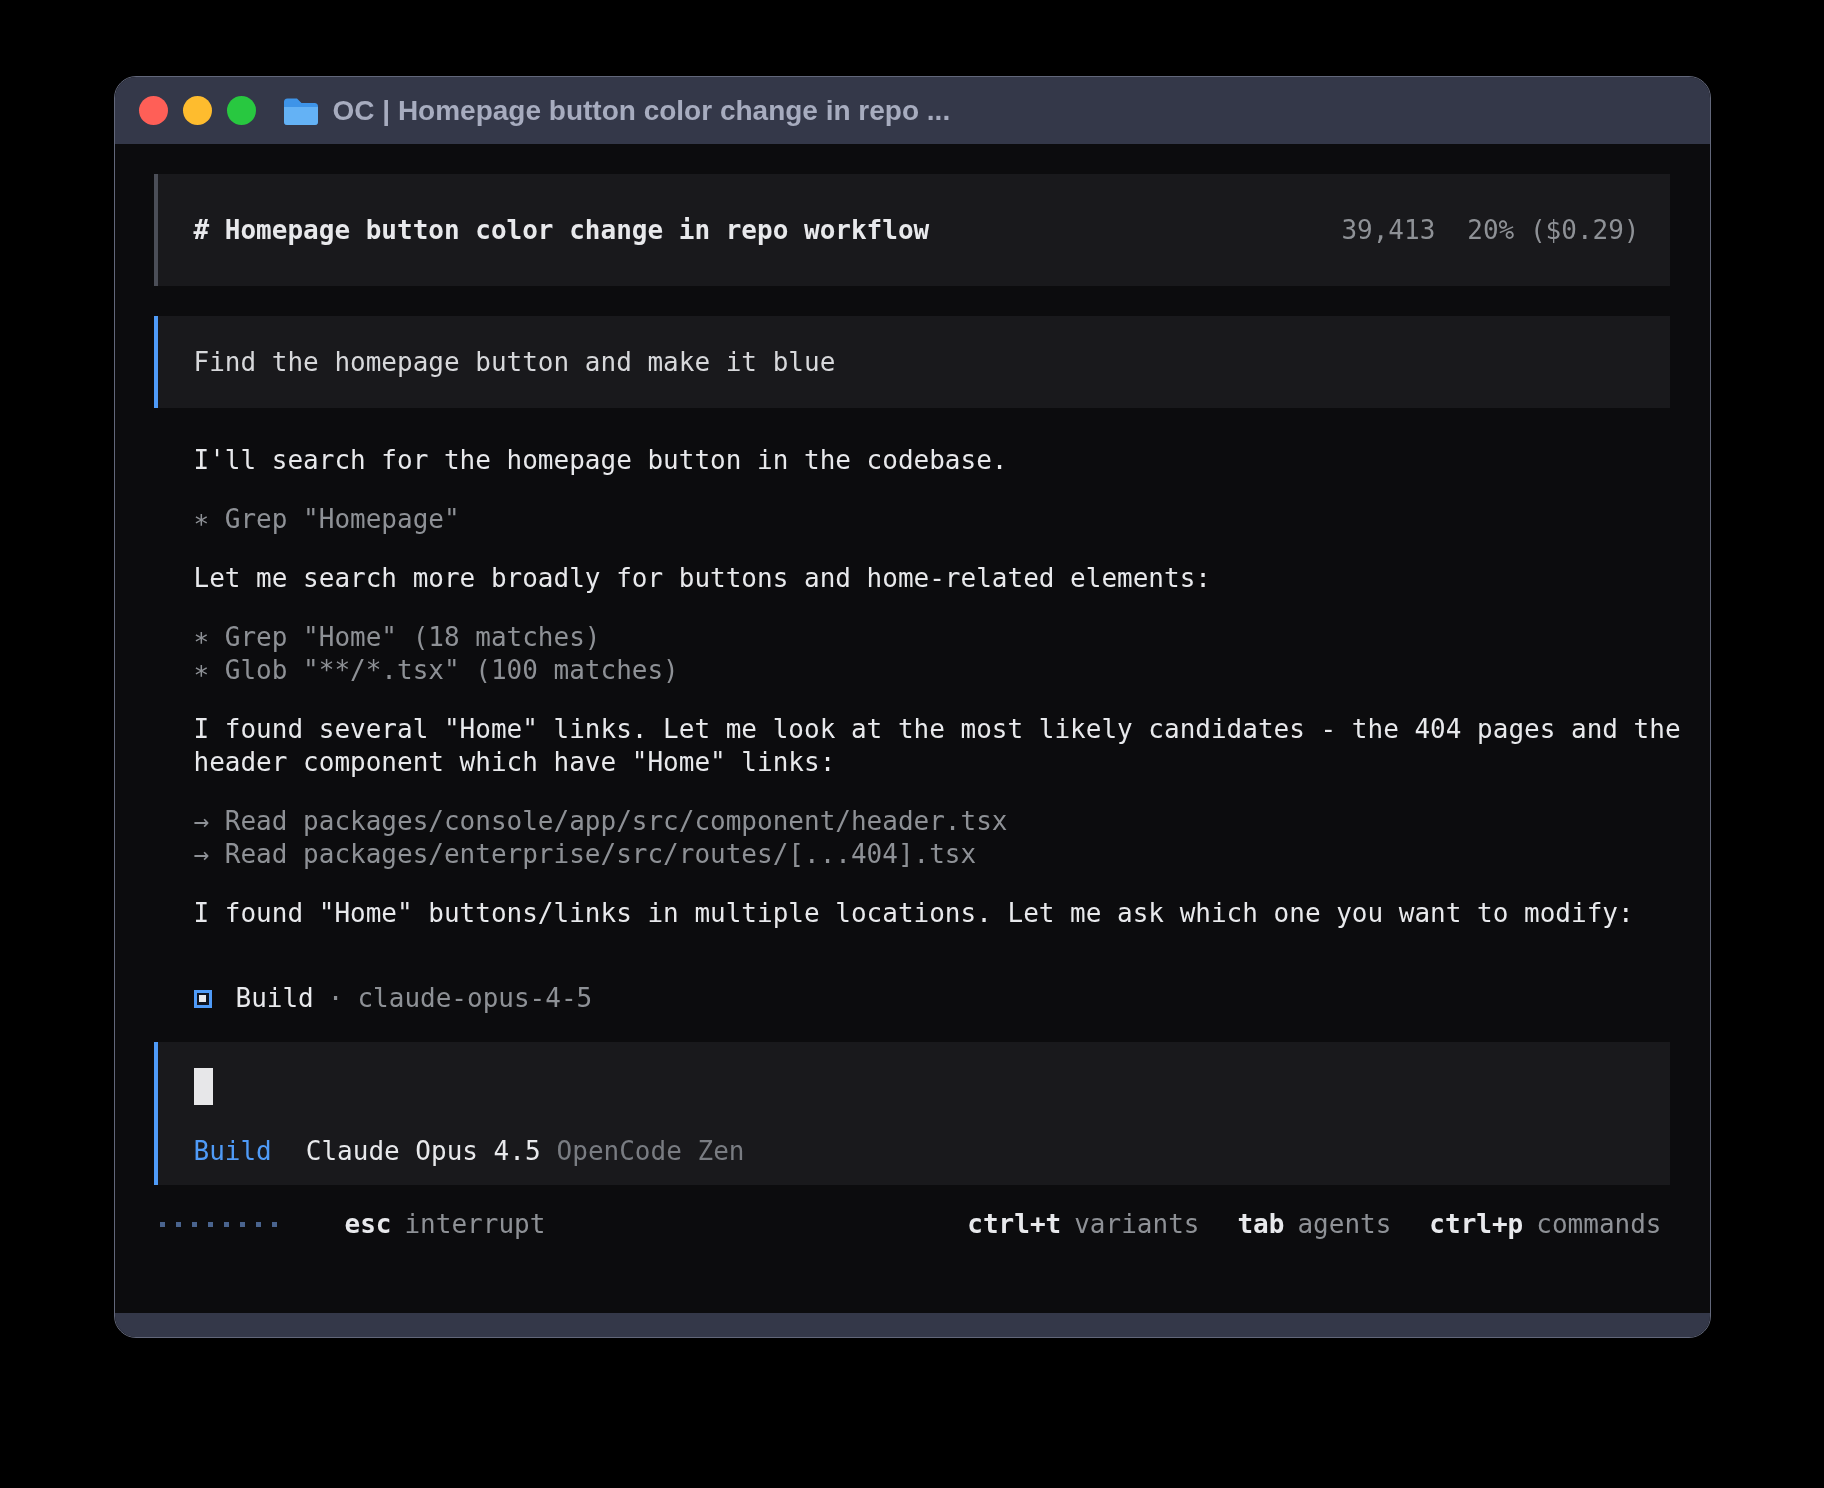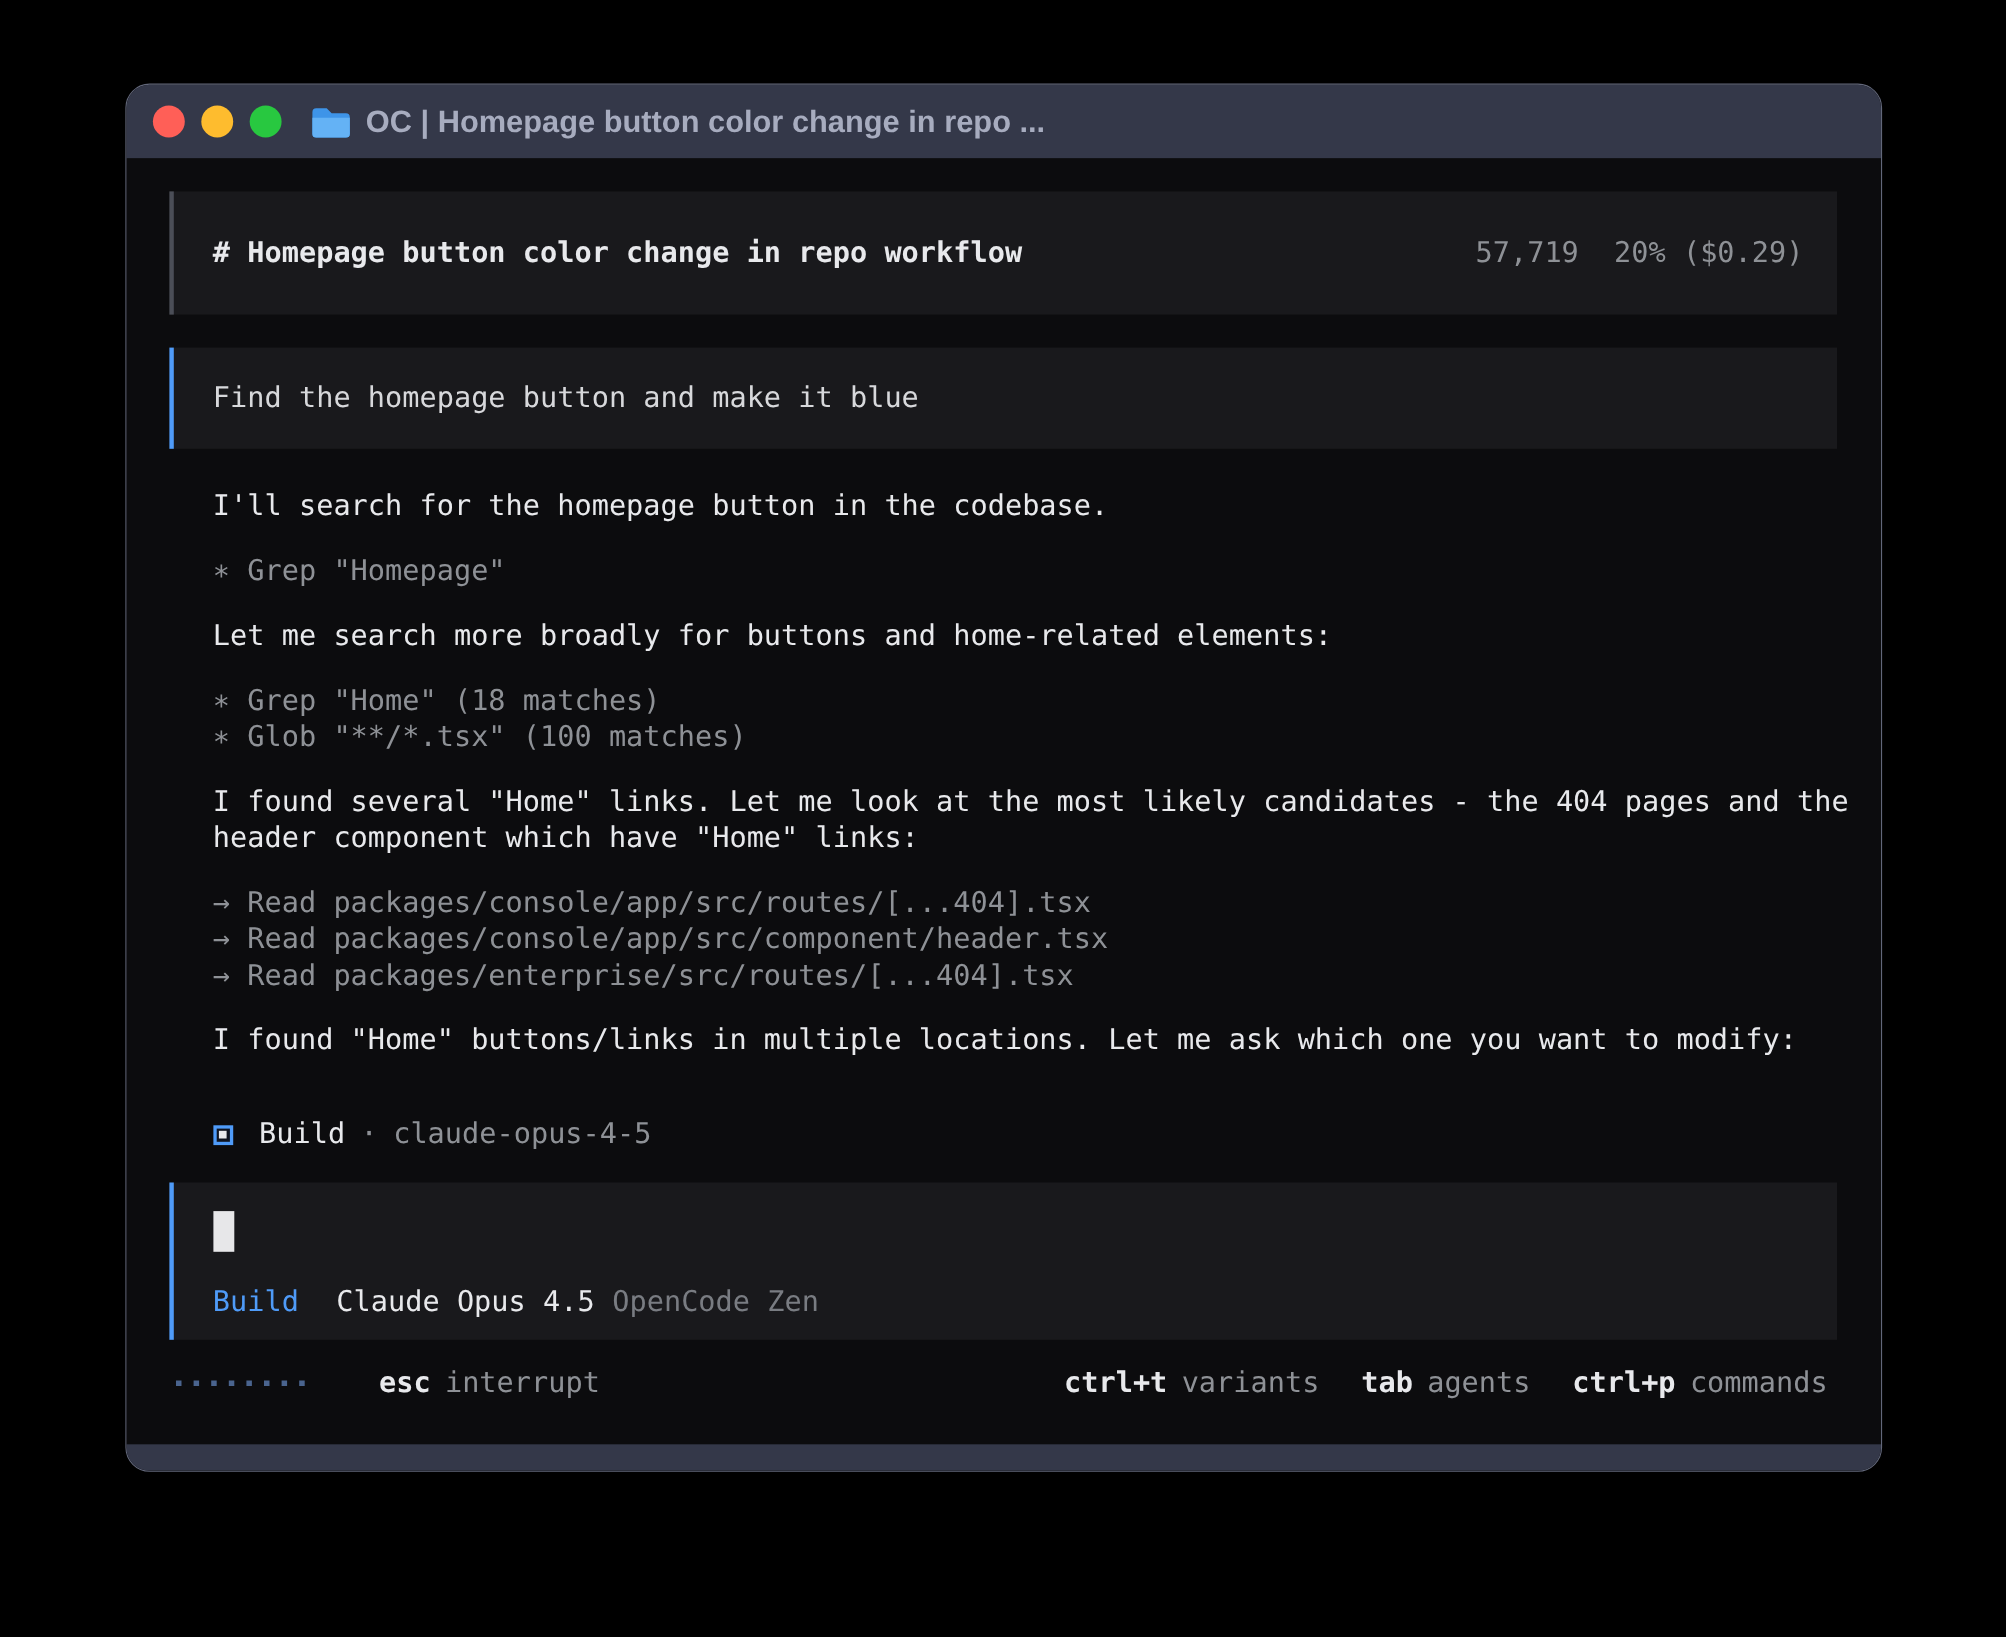--- a/index.html
+++ b/index.html
@@ -182,21 +182,21 @@
       </svg>
     </span>
     <span class="titlebar-title">OC | Homepage button color change in repo ...</span>
   </div>
 
   <div class="content">
 
     <div class="panel session-header">
       <span class="session-title"># Homepage button color change in repo workflow</span>
       <span class="session-stats">
-        <span>57,719</span>
+        <span>39,413</span>
         <span>20% ($0.29)</span>
       </span>
     </div>
 
     <div class="panel blue user-panel">
       <span class="user-text">Find the homepage button and make it blue</span>
     </div>
 
     <div class="transcript" id="transcript">
         <div class="line white">I'll search for the homepage button in the codebase.</div>
@@ -204,21 +204,20 @@
         <div class="line gray">∗ Grep "Homepage"</div>
         <div class="spacer"></div>
         <div class="line white">Let me search more broadly for buttons and home-related elements:</div>
         <div class="spacer"></div>
         <div class="line gray">∗ Grep "Home" (18 matches)</div>
         <div class="line gray">∗ Glob "**/*.tsx" (100 matches)</div>
         <div class="spacer"></div>
         <div class="line white">I found several "Home" links. Let me look at the most likely candidates - the 404 pages and the</div>
         <div class="line white">header component which have "Home" links:</div>
         <div class="spacer"></div>
-        <div class="line gray">→ Read packages/console/app/src/routes/[...404].tsx</div>
         <div class="line gray">→ Read packages/console/app/src/component/header.tsx</div>
         <div class="line gray">→ Read packages/enterprise/src/routes/[...404].tsx</div>
         <div class="spacer"></div>
         <div class="line white">I found "Home" buttons/links in multiple locations. Let me ask which one you want to modify:</div>
         <div class="spacer"></div>
         <div class="spacer"></div>
         <div class="line agent-row"><span class="agent-icon"><span class="agent-icon-inner"></span></span><span class="agent-name">Build</span><span class="agent-sep">·</span><span class="agent-model">claude-opus-4-5</span></div>
       </div>
 
     <div class="panel blue input-panel">

